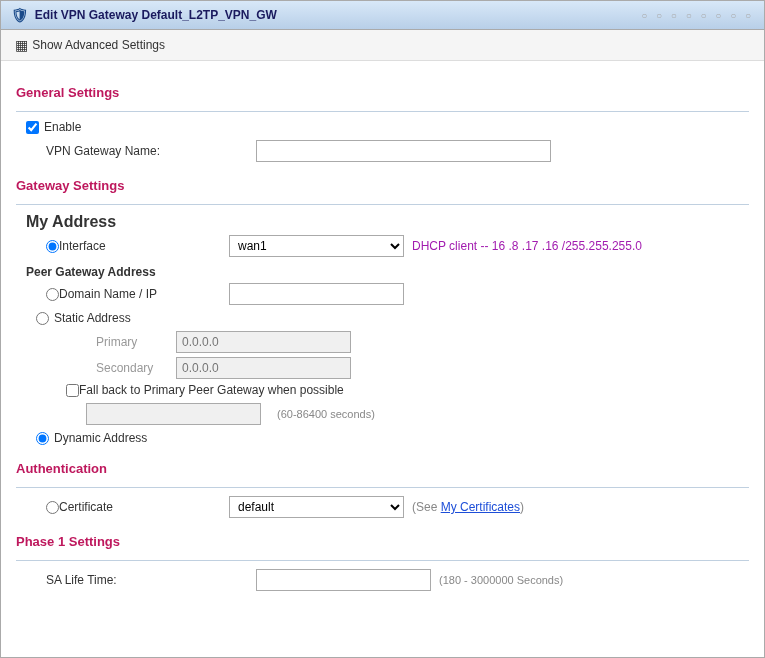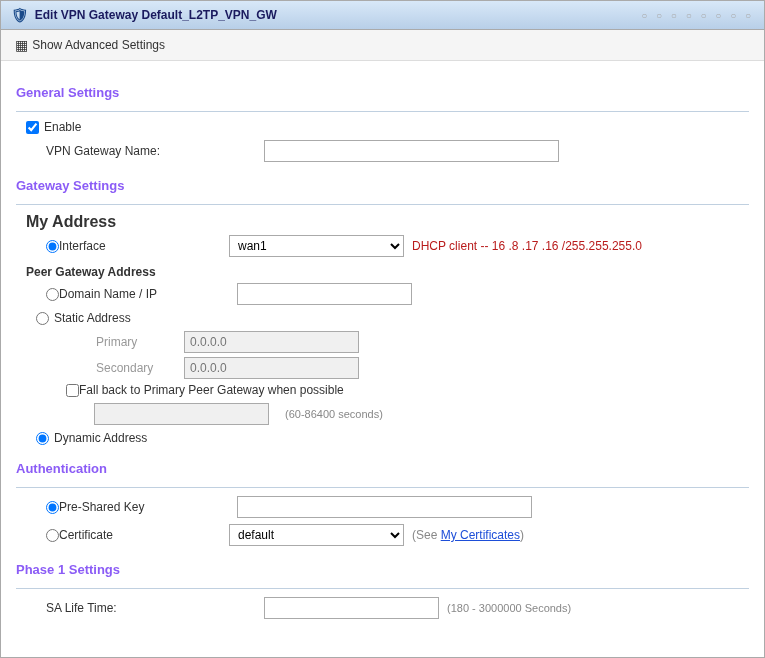--- a/index.html
+++ b/index.html
@@ -47,21 +47,21 @@
       border: none;
       cursor: pointer;
       font-size: 12px;
       color: #333;
       padding: 2px 4px;
     }
     .content {
       padding: 10px 15px;
     }
     .section-header {
-      color: #8b5cf6;
+      color: #be185d;
       font-weight: bold;
       font-size: 13px;
       margin-top: 14px;
       margin-bottom: 8px;
       padding-bottom: 3px;
     }
     .section-divider {
       border: none;
       border-top: 1px solid #c0d0e0;
       margin-bottom: 8px;
@@ -79,42 +79,41 @@
       min-width: 210px;
       color: #333;
     }
     input[type="text"] {
       border: 1px solid #aaa;
       padding: 3px 5px;
       font-size: 12px;
       height: 22px;
       background: #fff;
       color: #333;
-      margin-left: 8px;
     }
     input[type="text"].disabled-input {
       background: #f0f0f0;
       color: #999;
     }
     .wide-input { width: 295px; }
     .peer-input { width: 175px; }
     .preshared-input { width: 295px; }
     .small-input { width: 175px; }
     select {
       border: 1px solid #aaa;
       padding: 2px 4px;
       font-size: 12px;
       height: 22px;
       background: #fff;
     }
     .select-interface { width: 175px; }
     .select-cert { width: 175px; }
     .dhcp-info {
       margin-left: 8px;
-      color: #b91c1c;
+      color: #a21caf;
       font-size: 12px;
     }
     .checkbox-row {
       display: flex;
       align-items: center;
       margin-bottom: 6px;
       padding-left: 10px;
       gap: 5px;
     }
     .radio-row {
@@ -259,27 +258,20 @@
     </div>
 
     <div class="radio-row" style="padding-left:20px; margin-top:4px;">
       <input type="radio" name="peer-gw" id="dynamic-radio" checked="" style="">
       <label for="dynamic-radio">Dynamic Address</label>
     </div>
 
     <div class="section-header" style="margin-top:16px;">Authentication</div>
     <hr class="section-divider">
 
-    <div class="form-row indent">
-      <div style="display:flex; align-items:center; gap:5px;">
-        <input type="radio" name="auth" id="preshared-radio" checked="" style="">
-      </div>
-      <label for="preshared-radio" style="min-width:170px;">Pre-Shared Key</label>
-      <input type="text" class="preshared-input" style="">
-    </div>
 
     <div class="form-row indent">
       <div style="display:flex; align-items:center; gap:5px;">
         <input type="radio" name="auth" id="cert-radio" style="">
       </div>
       <label for="cert-radio" style="min-width:170px;">Certificate</label>
       <select class="select-cert">
         <option>default</option>
       </select>
       <span style="margin-left:8px; color:#888; font-size:12px;">

